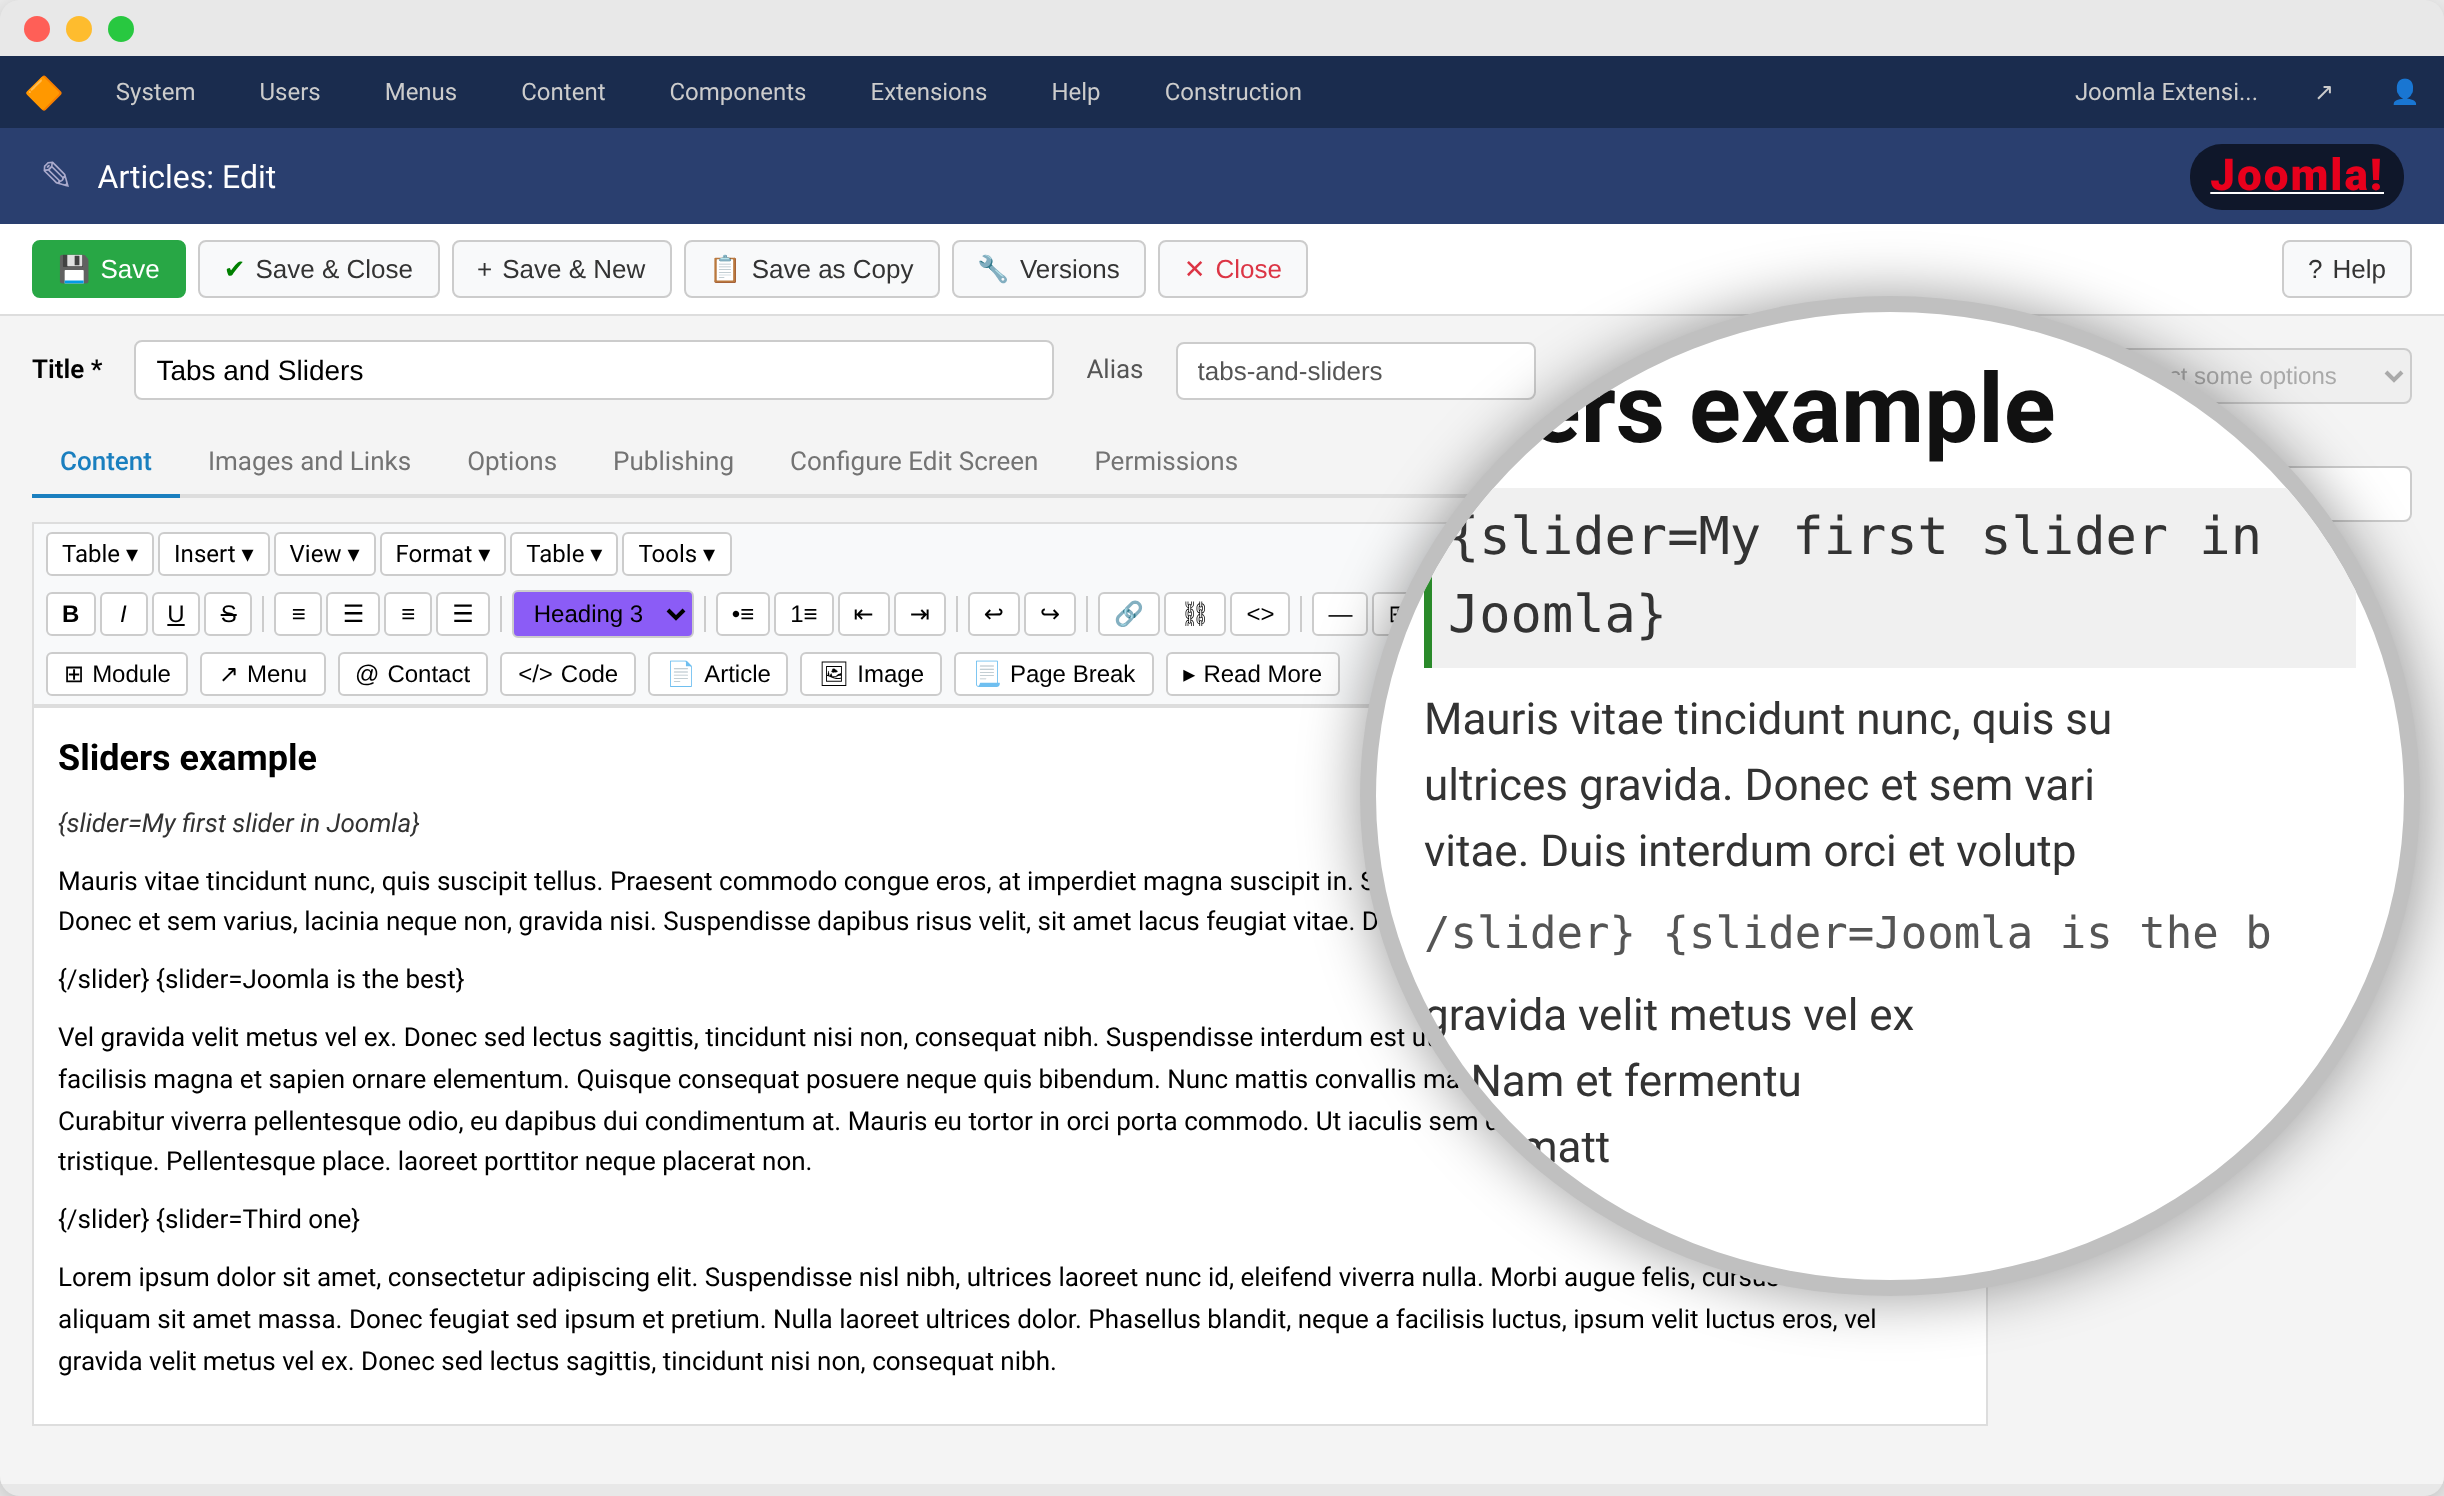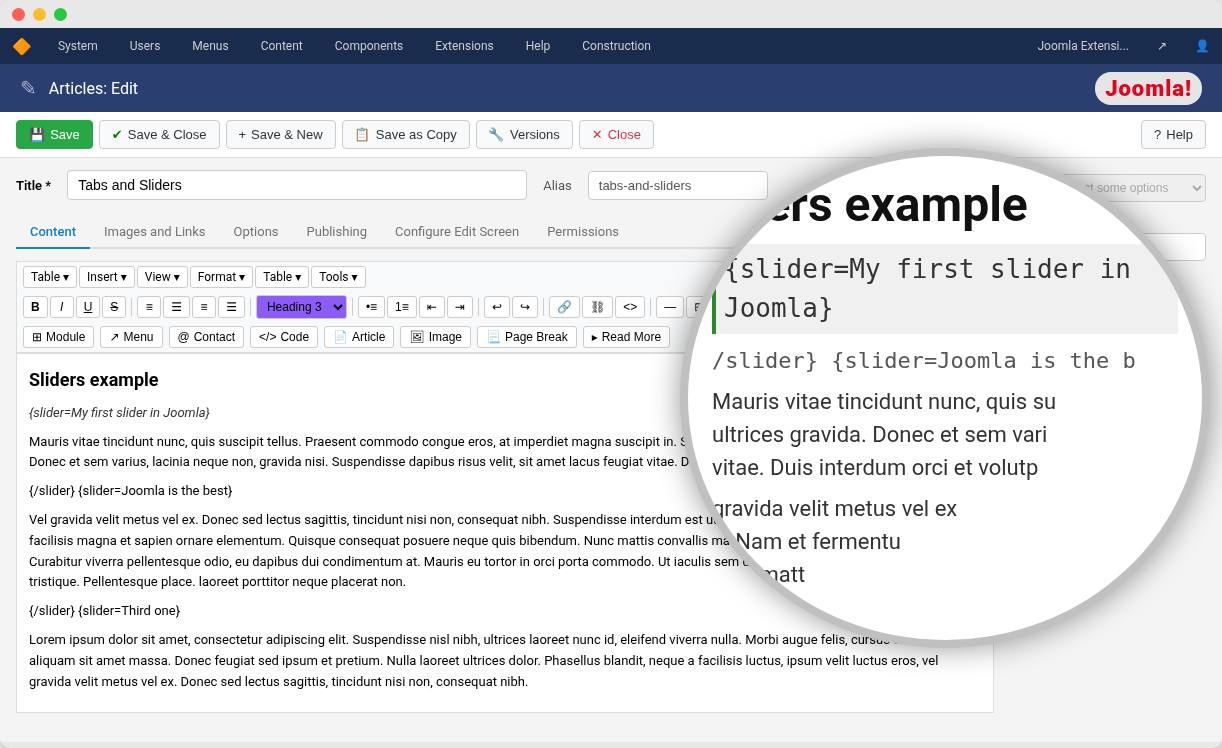--- a/index.html
+++ b/index.html
@@ -98,21 +98,21 @@
     <div class="top-nav-right">
       <span>Joomla Extensi...</span>
       <span style="cursor:pointer;">↗</span>
       <span style="cursor:pointer;">👤</span>
     </div>
   </div>
 
   <div class="page-header">
     <span style="font-size:20px; color:#aac;">✎</span>
     <h1>Articles: Edit</h1>
-    <div style="margin-left:auto; background: #e5e5e5; padding: 4px 10px; border-radius:16px;">
+    <div style="margin-left:auto; background: #0f172a; padding: 4px 10px; border-radius:16px;text-decoration:underline;">
       <span style="color:#e8001c; font-weight:900; font-size:22px; letter-spacing:1px;">Joomla!</span>
     </div>
   </div>
 
   <div class="toolbar">
     <button class="btn btn-success">
       <span>💾</span>
       <span>Save</span>
     </button>
     <button class="btn btn-default">
@@ -268,26 +268,26 @@
         <div class="version-note-label">Version Note</div>
         <input class="version-note-input" type="text" value="" style="">
       </div>
     </div>
   </div>
 
   <div class="magnifier-overlay">
     <div class="magnified-content">
       <div style="font-size:48px; font-weight:bold; color:#111; margin-bottom:10px; line-height:1.2;">liders example</div>
       <div style="font-size:26px; color:#333; background:#f0f0f0; padding:6px 8px; margin-bottom:10px; border-left:4px solid #2a8a2a; font-family:monospace;">{slider=My first slider in Joomla}</div>
-      <div style="font-size:22px; color:#555; margin-bottom:8px; font-family:monospace;">/slider} {slider=Joomla is the b</div>
       <div style="font-size:22px; color:#333; line-height:1.5; margin-bottom:8px;">
         Mauris vitae tincidunt nunc, quis su<br>
         ultrices gravida. Donec et sem vari<br>
         vitae. Duis interdum orci et volutp
       </div>
+      <div style="font-size:22px; color:#555; margin-bottom:8px; font-family:monospace;">/slider} {slider=Joomla is the b</div>
       <div style="font-size:22px; color:#333; line-height:1.5;">
         gravida velit metus vel ex<br>
         a. Nam et fermentu<br>
         lung matt
       </div>
     </div>
   </div>
 
 </div>
 

